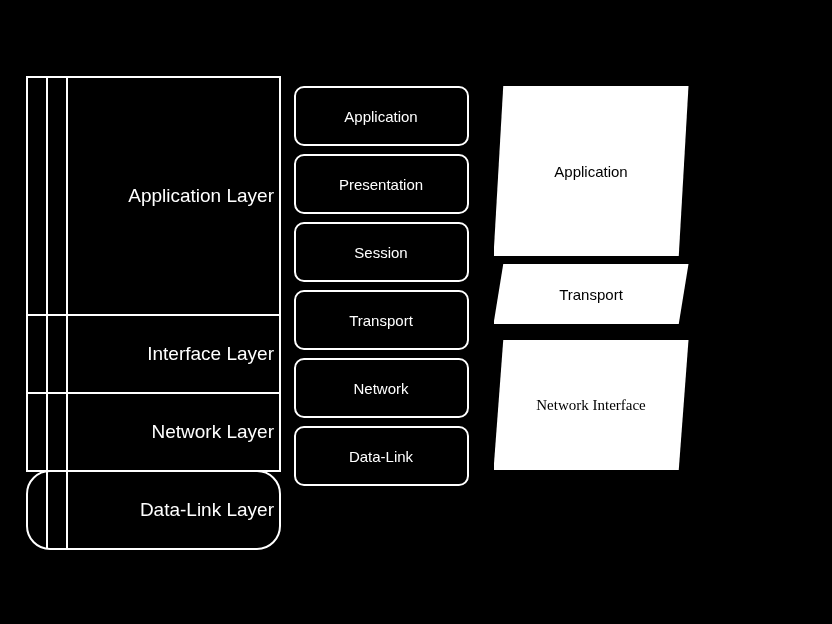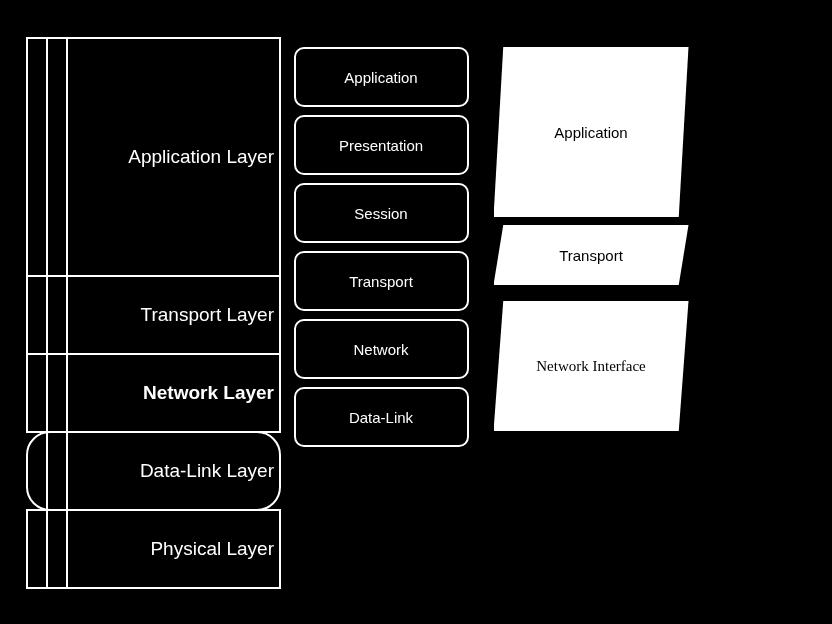--- a/index.html
+++ b/index.html
@@ -27,21 +27,21 @@
       flex-direction: column;
     }
     .left-row {
       border: 2px solid #fff;
       display: flex;
       align-items: center;
       margin-bottom: -2px;
     }
     .left-row-app { height: 240px; }
     .left-row-transport { height: 80px; }
-    .left-row-network { height: 80px; font-weight: bold; }
+    .left-row-network { height: 80px; }
     .left-row-datalink { height: 80px; border-radius: 24px; }
     .left-row-physical { height: 80px; }
 
     .v-stripe {
       width: 20px;
       border-right: 2px solid #fff;
       align-self: stretch;
     }
     .v-stripe2 {
       width: 20px;
@@ -110,36 +110,31 @@
 
   <div class="left-rows">
     <div class="left-row left-row-app">
       <div class="v-stripe"></div>
       <div class="v-stripe2"></div>
       <div class="row-text">Application Layer</div>
     </div>
     <div class="left-row left-row-transport">
       <div class="v-stripe"></div>
       <div class="v-stripe2"></div>
-      <div class="row-text">Transport Layer</div>
+      <div class="row-text">Interface Layer</div>
     </div>
     <div class="left-row left-row-network">
       <div class="v-stripe"></div>
       <div class="v-stripe2"></div>
       <div class="row-text">Network Layer</div>
     </div>
     <div class="left-row left-row-datalink">
       <div class="v-stripe"></div>
       <div class="v-stripe2"></div>
       <div class="row-text">Data-Link Layer</div>
-    </div>
-    <div class="left-row left-row-physical">
-      <div class="v-stripe"></div>
-      <div class="v-stripe2"></div>
-      <div class="row-text">Physical Layer</div>
     </div>
   </div>
 
   <div class="mid-rows">
     <div class="lbox lbox-h60">
       <span>Application</span>
     </div>
     <div class="lbox lbox-h60">
       <span>Presentation</span>
     </div>

